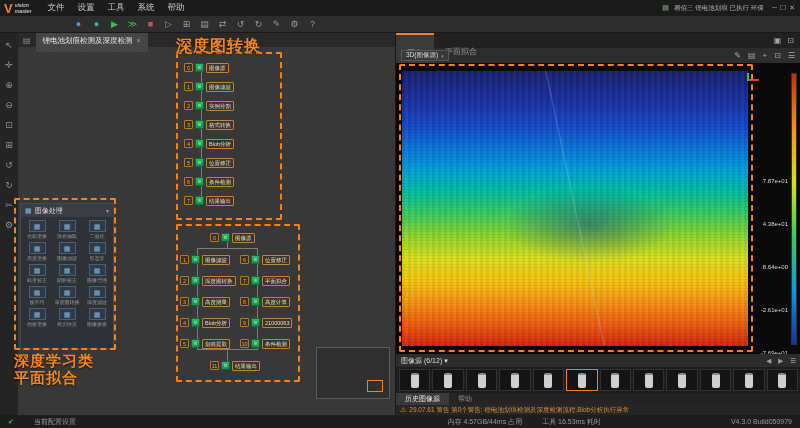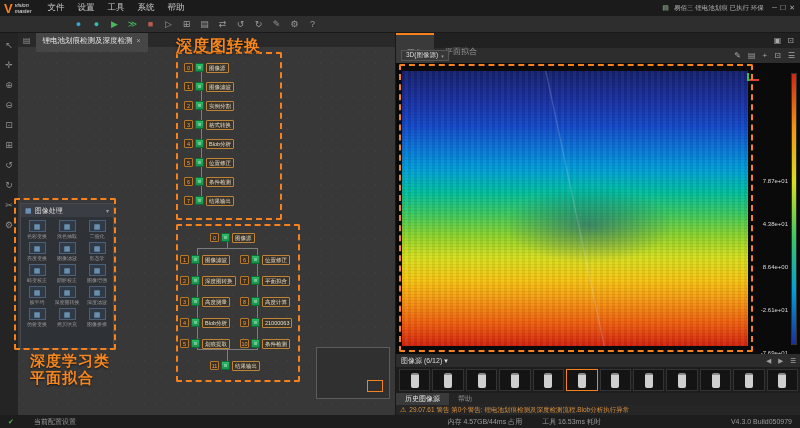--- a/index.html
+++ b/index.html
@@ -138,21 +138,21 @@
   
   .dash{position:absolute;border:2px dashed #f5821f;border-radius:2px;z-index:40;pointer-events:none;}
   .dr-flow-top{left:176px;top:52px;width:106px;height:168px;}
   .dr-flow-bottom{left:176px;top:224px;width:124px;height:158px;}
   .dr-palette{left:14px;top:198px;width:102px;height:152px;}
   .dr-viewer{left:399px;top:64px;width:354px;height:288px;}
   .anno{position:absolute;color:#f6861f;font-weight:bold;font-size:15px;z-index:50;
         text-shadow:0 1px 2px rgba(0,0,0,.65);letter-spacing:1px;pointer-events:none;}
   .a-top{left:176px;top:36px;font-size:16px;}
   .a-bottom{left:194px;top:384px;}
-  .a-left{left:14px;top:352px;line-height:17px;margin-left:16px;}
+  .a-left{left:14px;top:352px;line-height:17px;}
   .a-right{left:538px;top:353px;}
 </style>
 </head>
 <body>
 
 <div id="app">
 
   <div class="titlebar">
     <div class="logo">
       <span class="logo-v">V</span>

